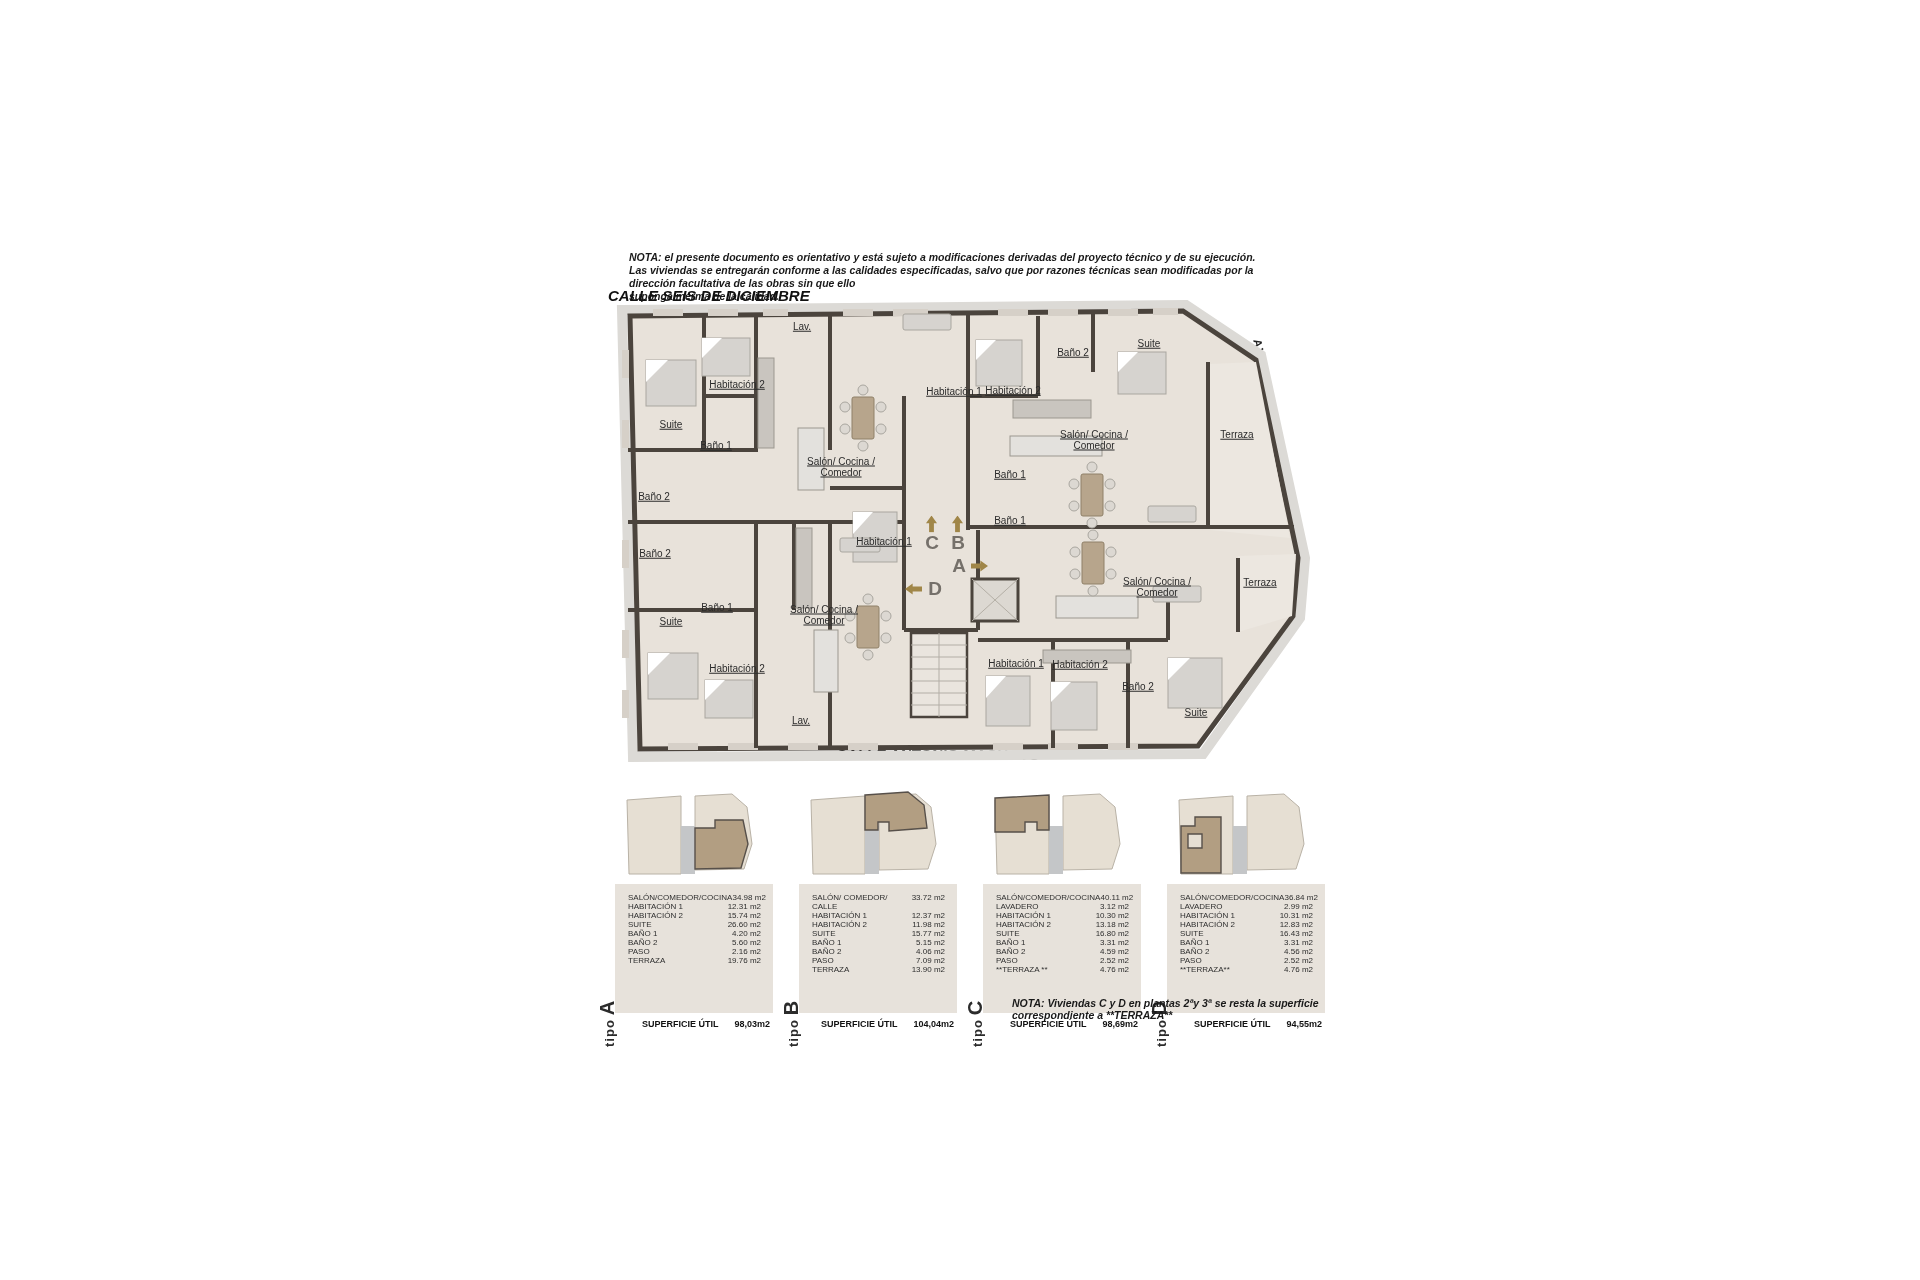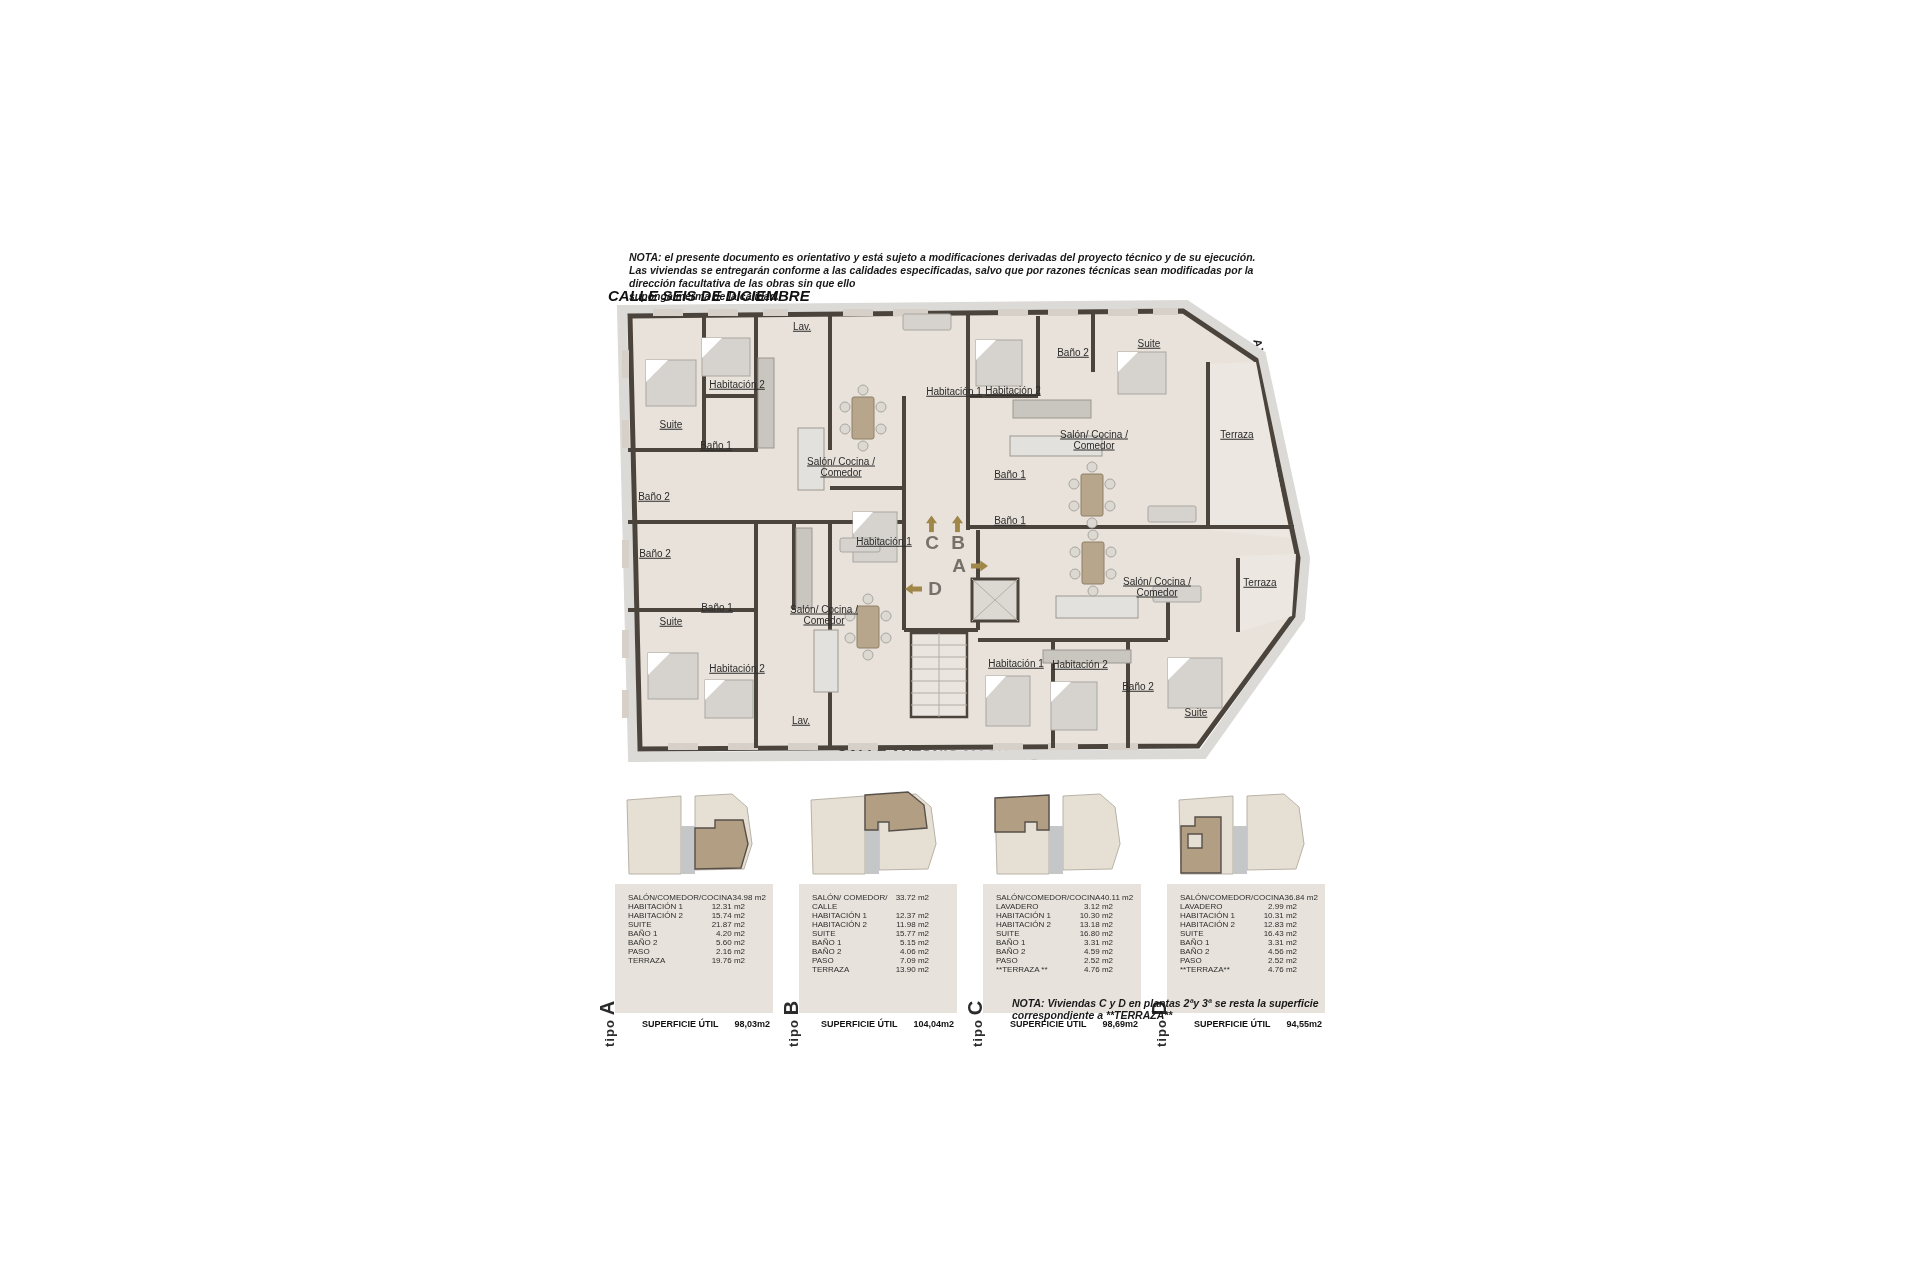--- a/index.html
+++ b/index.html
@@ -23,21 +23,21 @@
             color:#75706a;width:20px;height:20px;display:flex;align-items:center;justify-content:center;}
   .arrow{position:absolute;width:17px;height:12px;background:var(--arrow,#a08648);
          clip-path:polygon(0% 30%,55% 30%,55% 4%,100% 50%,55% 96%,55% 70%,0% 70%);}
   .dir-up .arrow{left:1px;top:-15px;transform:rotate(-90deg);}
   .dir-right .arrow{right:-19px;top:4px;}
   .dir-left .arrow{left:-20px;top:4px;transform:rotate(180deg);}
 
   .minimap{position:absolute;top:786px;width:150px;height:94px;}
 
   .unit{position:absolute;top:884px;width:158px;}
-  .unit-box{background:var(--tablebg,#e7e2db);height:112px;padding:9px 28px 8px 13px;
+  .unit-box{background:var(--tablebg,#e7e2db);height:112px;padding:9px 12px 8px 13px;
             display:flex;flex-direction:column;justify-content:space-between;}
   .trow{display:flex;justify-content:space-between;font-size:8px;color:#2e2e2e;}
   .trow .v{white-space:nowrap;text-align:right;}
   .unit-footer{display:flex;justify-content:flex-end;gap:16px;font-weight:bold;font-size:9px;
                margin-top:6px;padding-right:3px;color:#111;}
   .tipo{position:absolute;left:-19px;top:163px;transform:rotate(-90deg);transform-origin:0 0;
         white-space:nowrap;color:#2b2b2b;font-weight:bold;}
   .tipo .w{font-size:13px;letter-spacing:1px;}
   .tipo .l{font-size:20px;margin-left:4px;}
 
@@ -291,21 +291,21 @@
           <div class="trow">
             <span class="k">HABITACIÓN 1</span>
             <span class="v">12.31 m2</span>
           </div>
           <div class="trow">
             <span class="k">HABITACIÓN 2</span>
             <span class="v">15.74 m2</span>
           </div>
           <div class="trow">
             <span class="k">SUITE</span>
-            <span class="v">21.87 m2</span>
+            <span class="v">26.60 m2</span>
           </div>
           <div class="trow">
             <span class="k">BAÑO 1</span>
             <span class="v">4.20 m2</span>
           </div>
           <div class="trow">
             <span class="k">BAÑO 2</span>
             <span class="v">5.60 m2</span>
           </div>
           <div class="trow">

